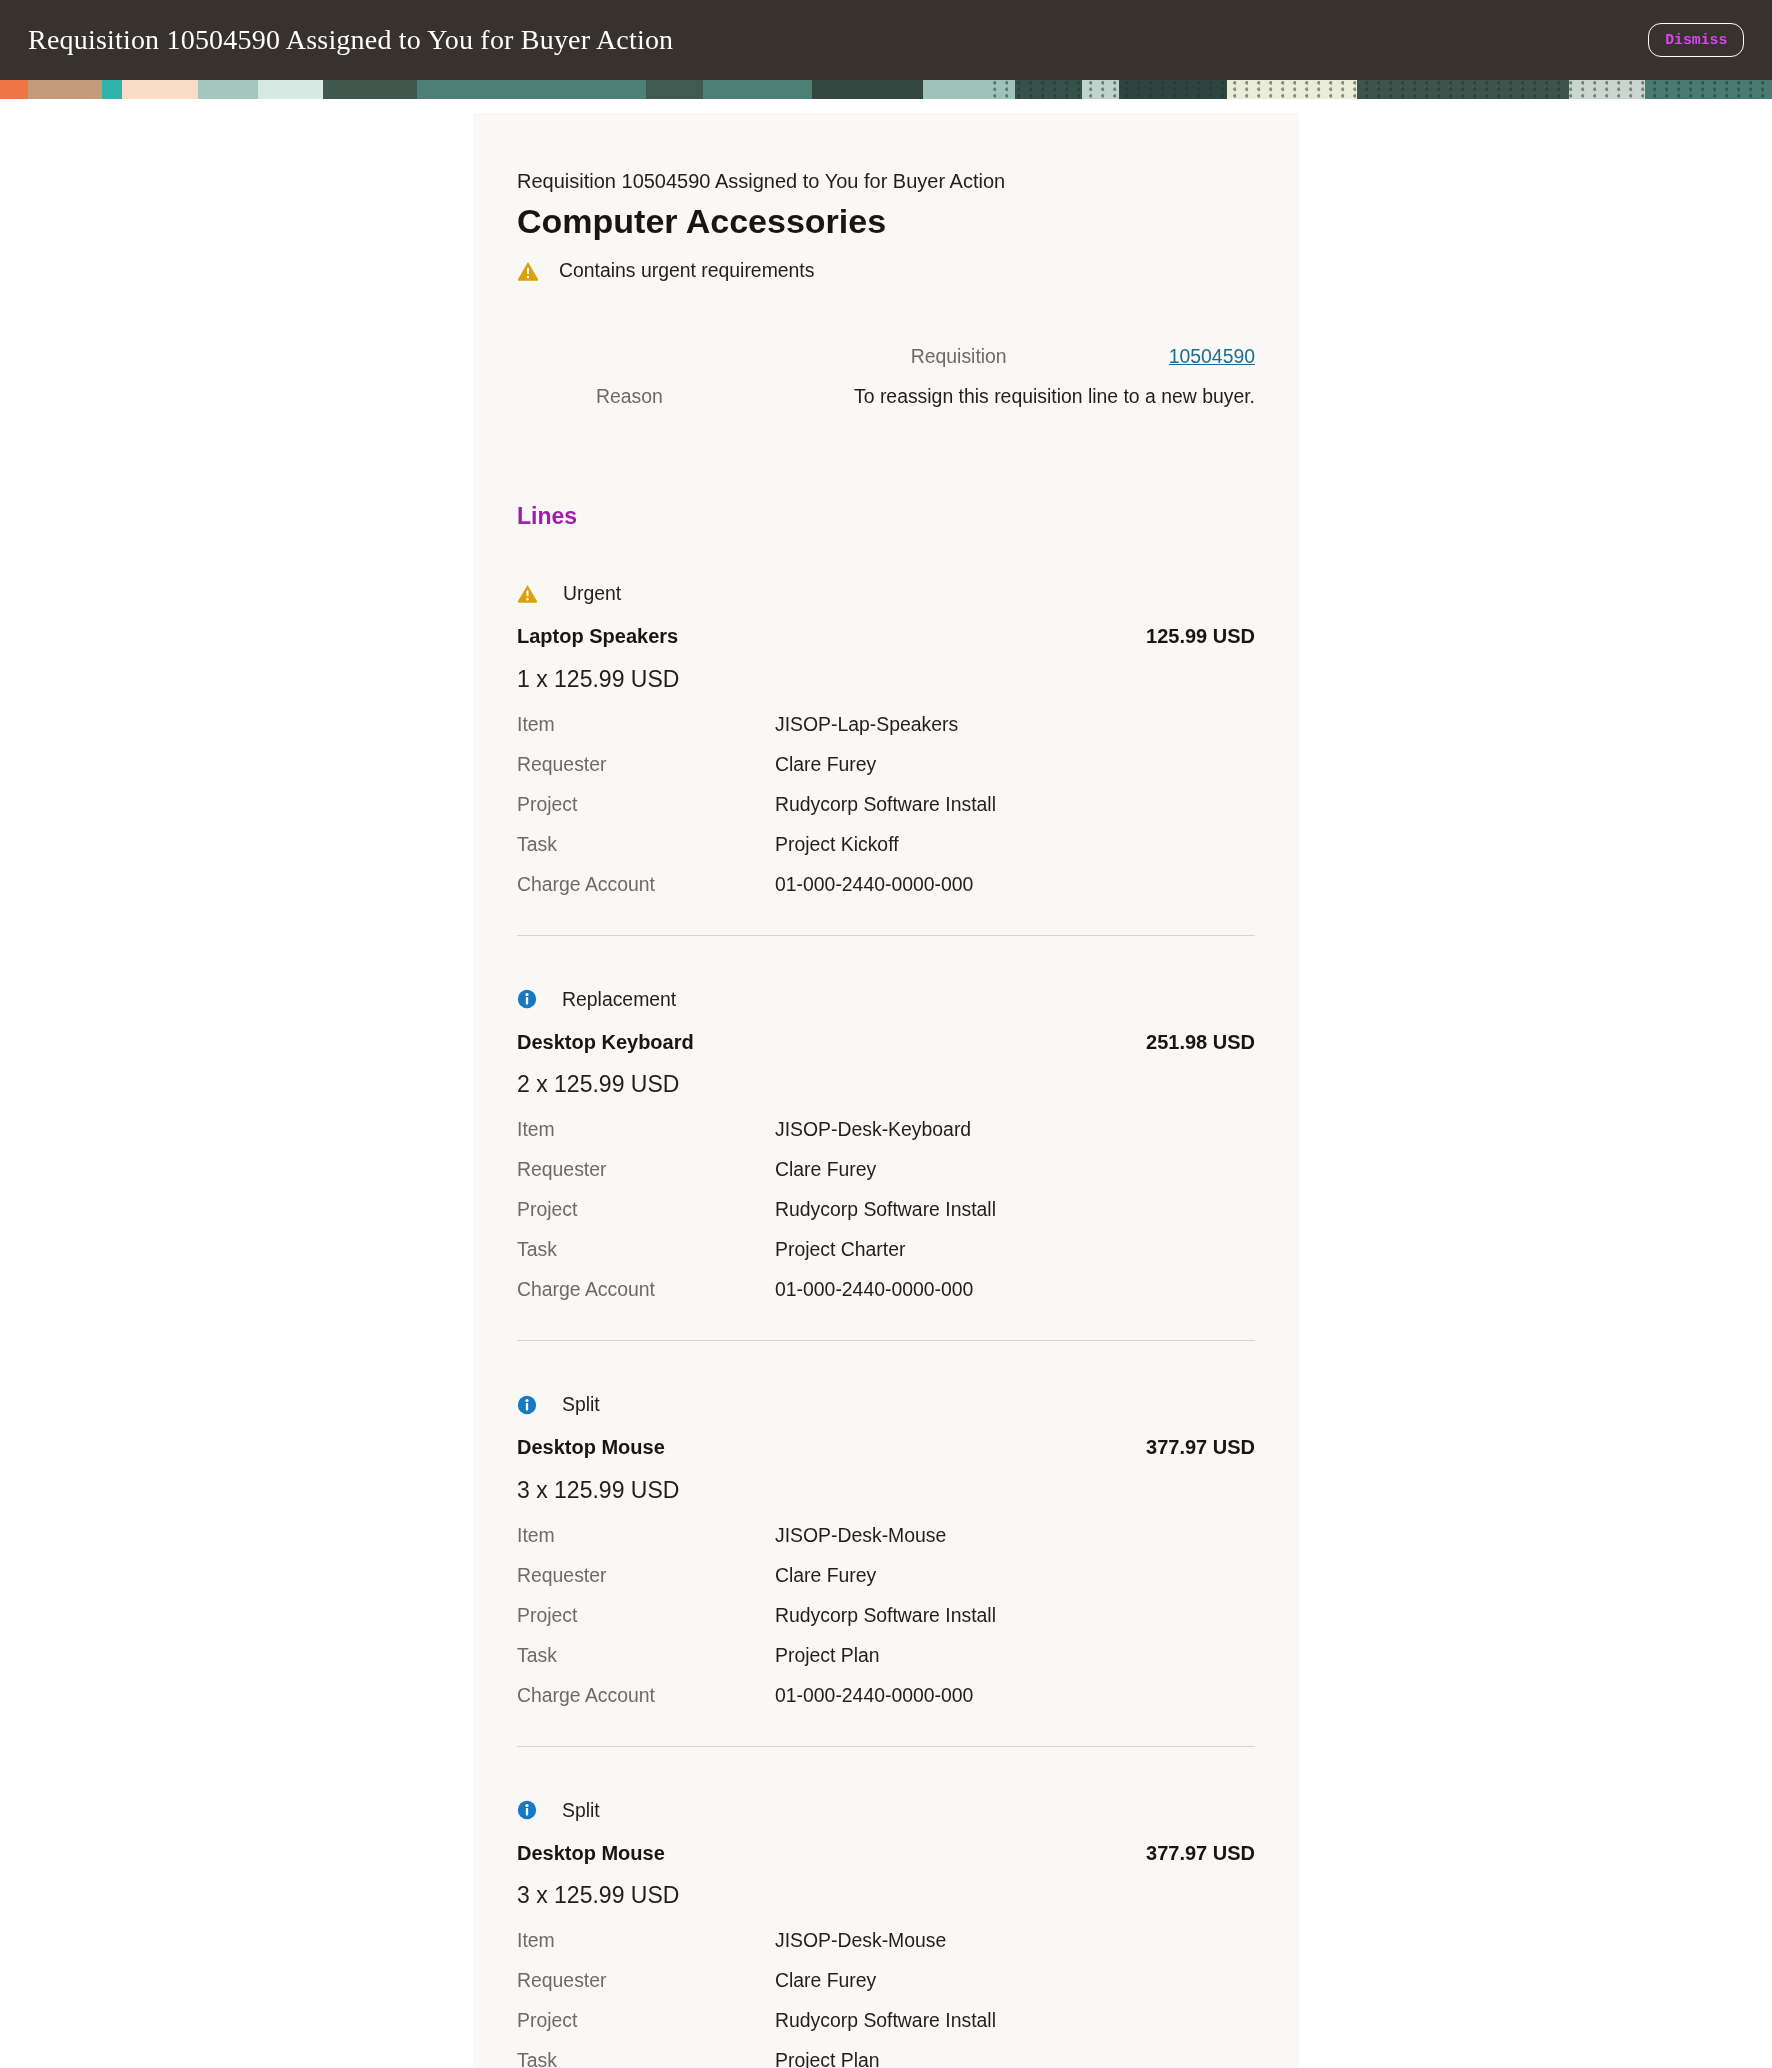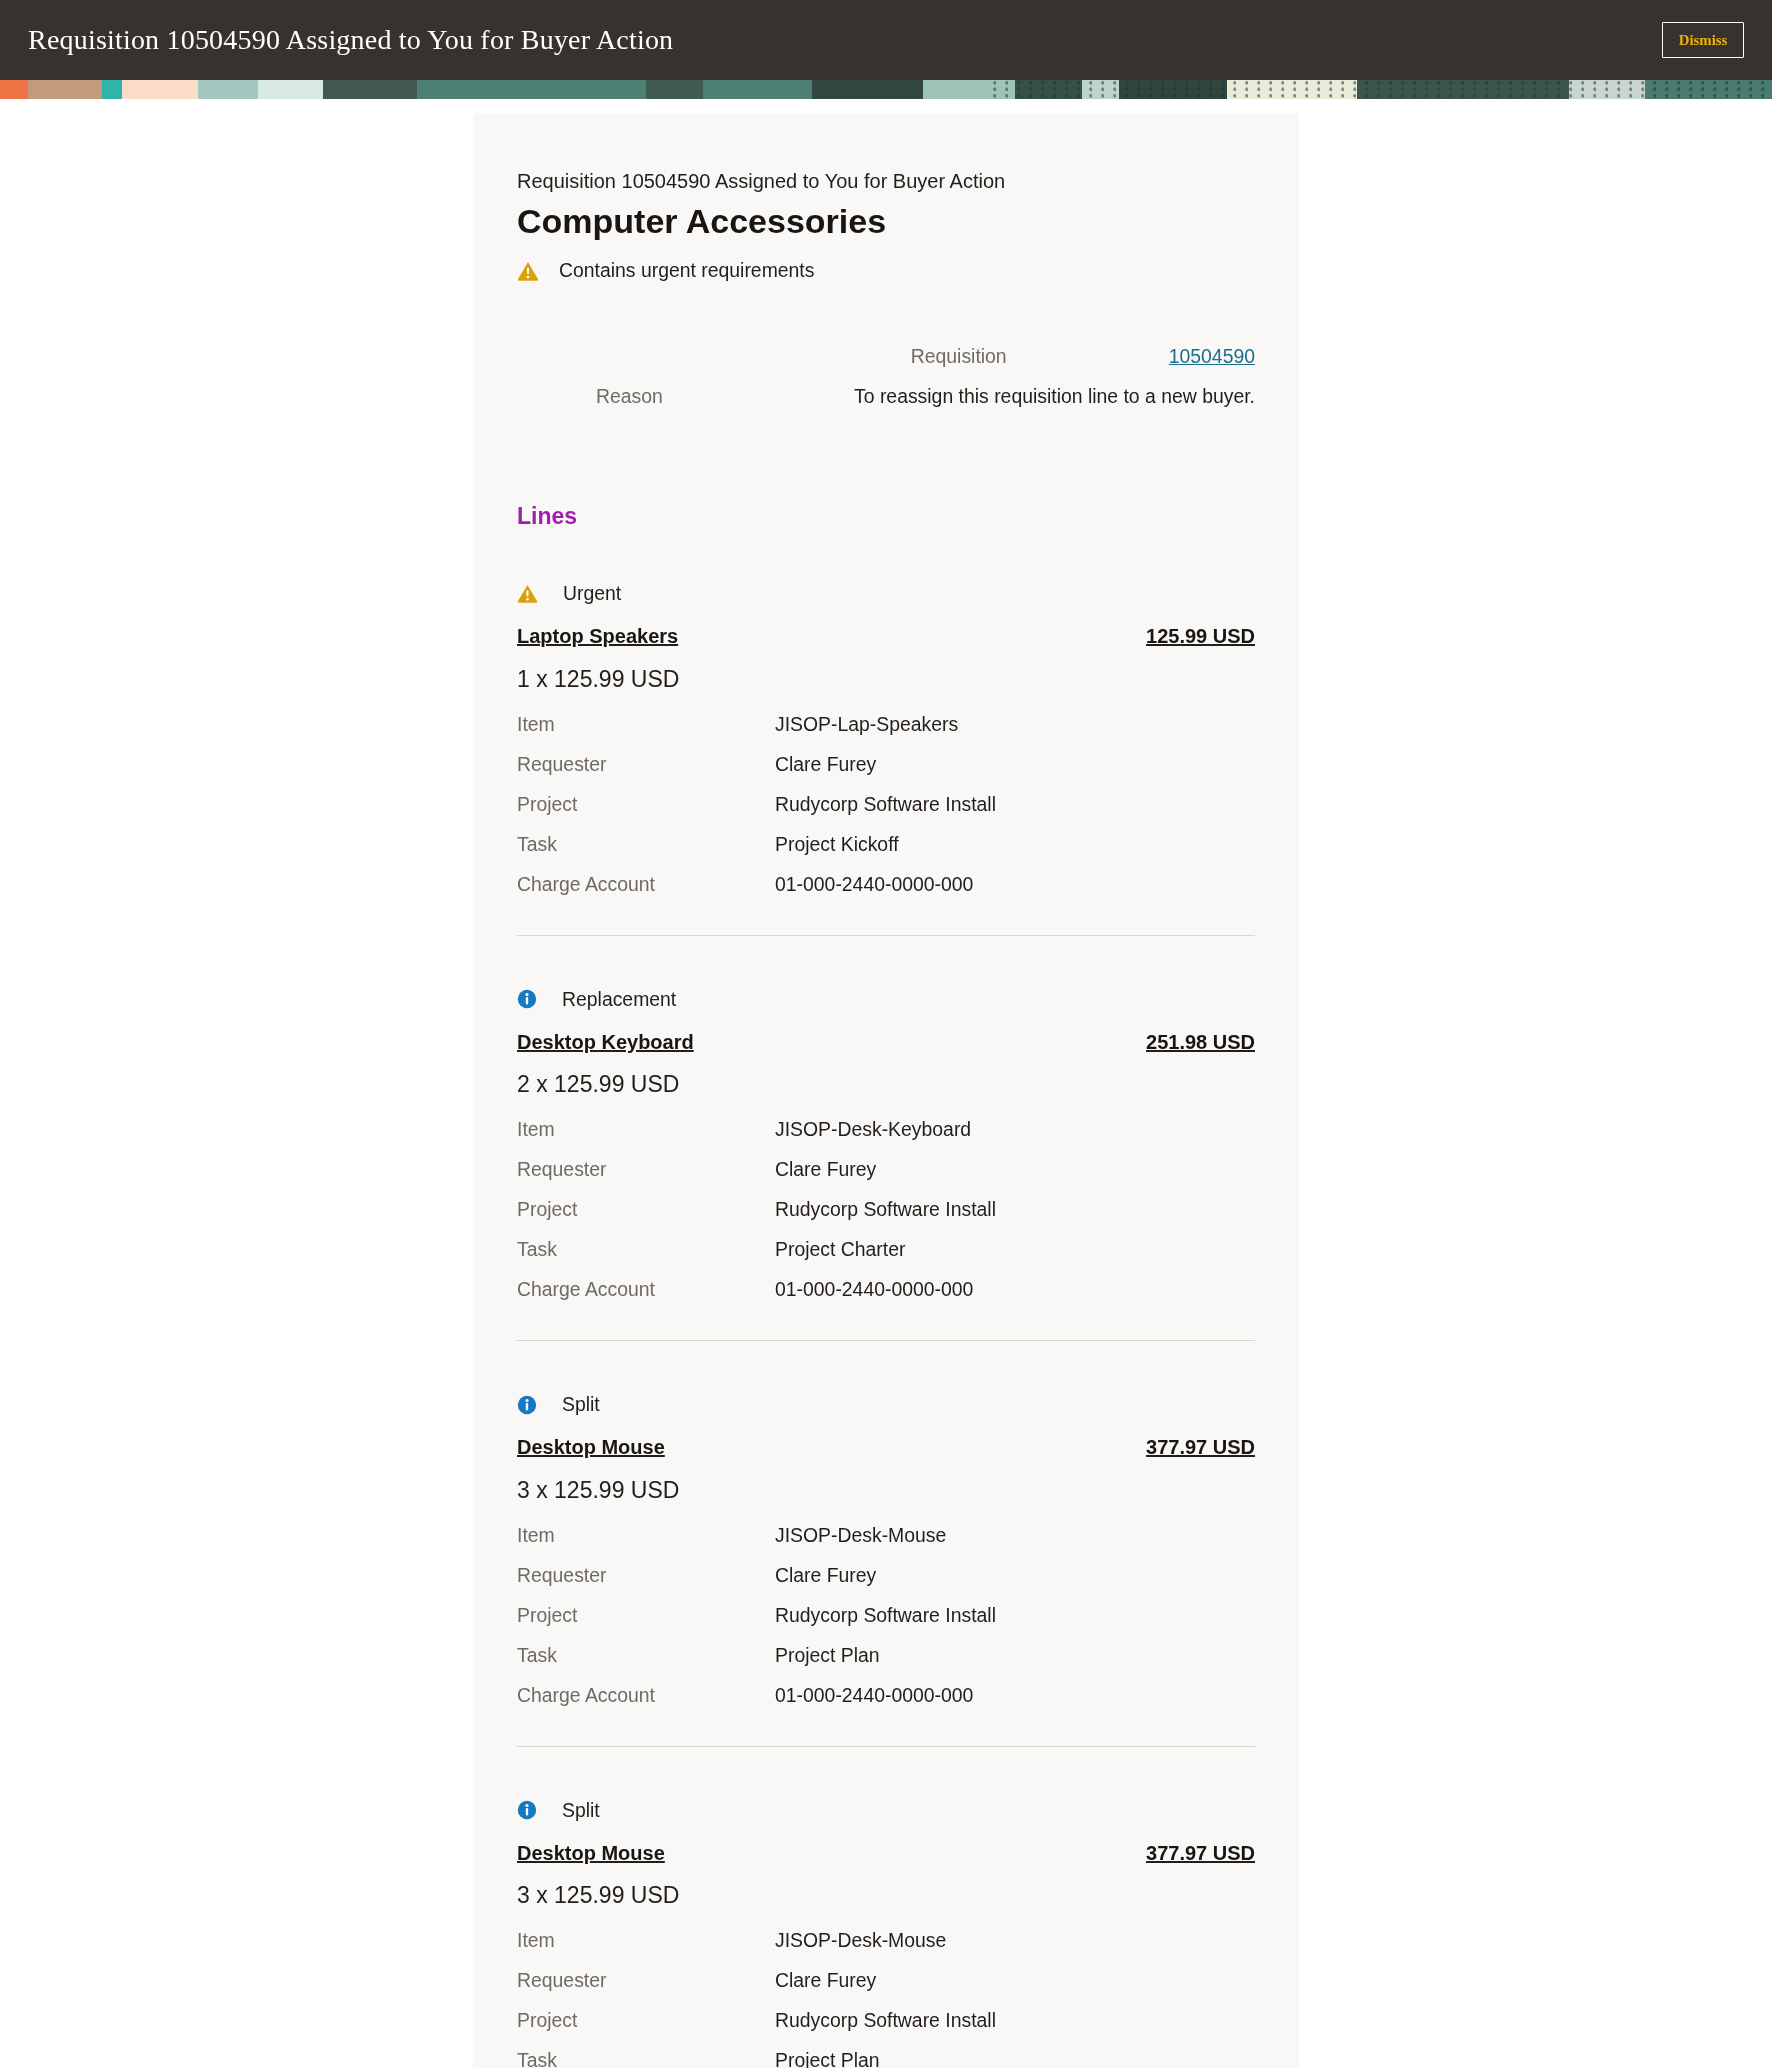--- a/index.html
+++ b/index.html
@@ -14,23 +14,23 @@
   .topbar {
     height:80px; background:#37322e;
     display:flex; align-items:center; justify-content:space-between;
     padding:0 28px;
   }
   .topbar-title {
     color:#ffffff; font-family:"Liberation Serif", serif;
     font-size:28px; font-weight:400; letter-spacing:0.2px;
   }
   .dismiss-btn {
-    background:transparent; color:#eab308;
-    border:1.4px solid #ffffff; border-radius:1px;
-    font-family:Liberation Serif, serif;
+    background:transparent; color:#d946ef;
+    border:1.4px solid #ffffff; border-radius:13px;
+    font-family:Liberation Mono, monospace;
     font-size:14.8px; font-weight:bold;
     padding:8.3px 15.7px; cursor:pointer;
   }
 
   
   .banner {
     height:18.5px; position:relative; overflow:hidden;
     background:linear-gradient(90deg,
       #ee7445 0, #ee7445 28px,
       #c49a7c 28px, #c49a7c 102px,
@@ -81,21 +81,21 @@
   .lines-heading { font-size:23px; font-weight:bold; margin:78px 0 0; color:#a21caf; }
 
   .line { margin-top:52px; }
   .badge-row { display:flex; align-items:center; gap:25px; margin-bottom:20px; }
   .badge-label { font-size:19.4px; }
   .icon { display:inline-flex; line-height:0; }
   .line .icon-warning, .line .icon-info { display:none; }
   .line.has-warning .icon-warning { display:inline-flex; }
   .line.has-info .icon-info { display:inline-flex; }
 
-  .title-row { display:flex; justify-content:space-between; align-items:flex-start; margin-bottom:17.5px;text-decoration:underline; }
+  .title-row { display:flex; justify-content:space-between; align-items:flex-start; margin-bottom:17.5px; }
   .line-title, .line-amount { font-size:20px; font-weight:bold; color:#181512; }
 
   .line-qty { font-size:23px; margin-bottom:20px; }
 
   .detail-row { display:flex; align-items:baseline; min-height:40px; }
 
   hr.divider {
     border:none; border-top:0.9px solid #d8d5d1;
     margin:22px 0 0;
   }

